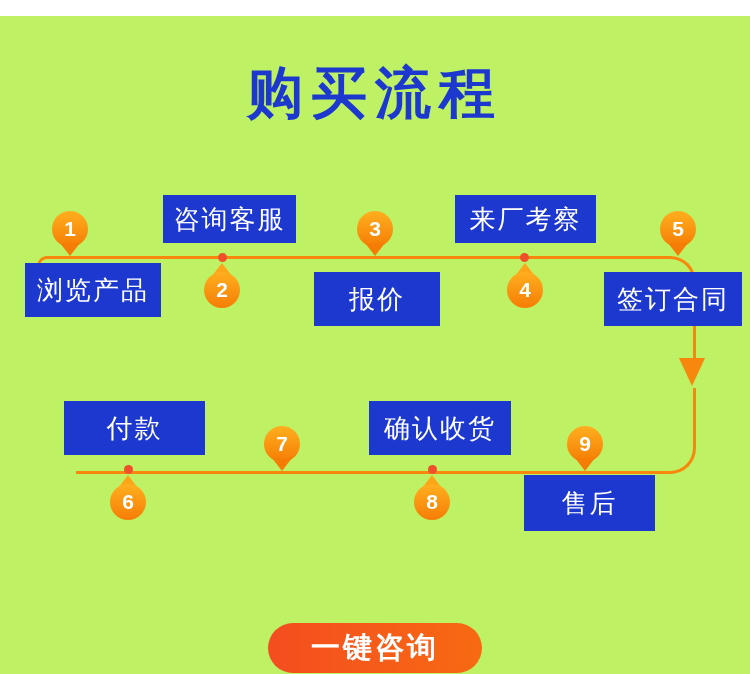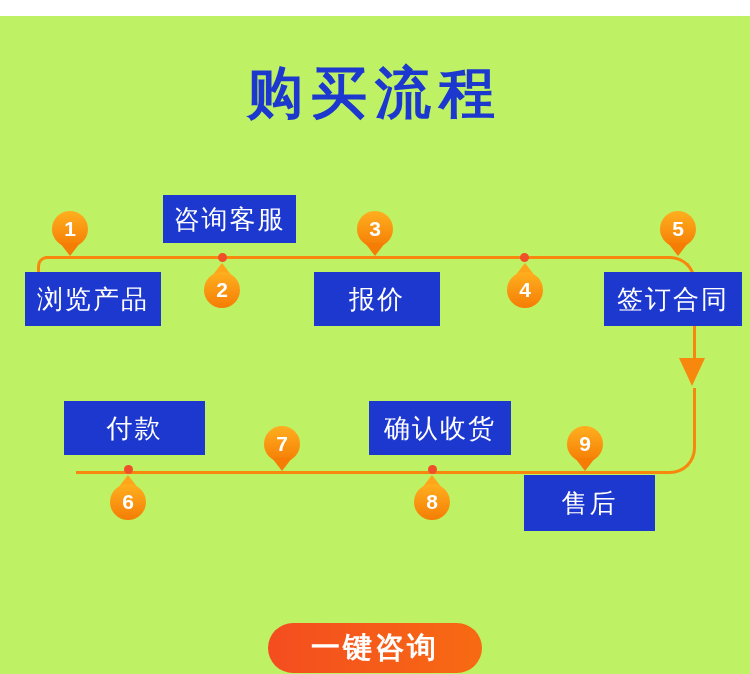--- a/index.html
+++ b/index.html
@@ -53,28 +53,31 @@
   <div class="line line1"></div>
   <div class="line1-start"></div>
   <div class="arrow"></div>
   <div class="line line2"></div>
 
   <div class="dot" style="left:218px;top:237px;"></div>
   <div class="dot" style="left:520px;top:237px;"></div>
   <div class="dot" style="left:124px;top:449px;"></div>
   <div class="dot" style="left:428px;top:449px;"></div>
 
-  <div class="box" style="left:25px;top:256px;width:136px;height:54px;">
+  <div class="box" style="left:25px;top:247px;width:136px;height:54px;">
     <span>浏览产品</span>
   </div>
   <div class="box" style="left:163px;top:179px;width:133px;height:48px;">
     <span>咨询客服</span>
   </div>
   <div class="box" style="left:314px;top:256px;width:126px;height:54px;align-items:center;">
     <span>报价</span>
+  </div>
+  <div class="box" style="left:455px;top:179px;width:141px;height:48px;">
+    <span>来厂考察</span>
   </div>
   <div class="box" style="left:604px;top:256px;width:138px;height:54px;text-align:center;">
     <span>签订合同</span>
   </div>
 
   <div class="box" style="left:64px;top:385px;width:141px;height:54px;">
     <span>付款</span>
   </div>
   <div class="box" style="left:369px;top:385px;width:142px;height:54px;">
     <span>确认收货</span>

